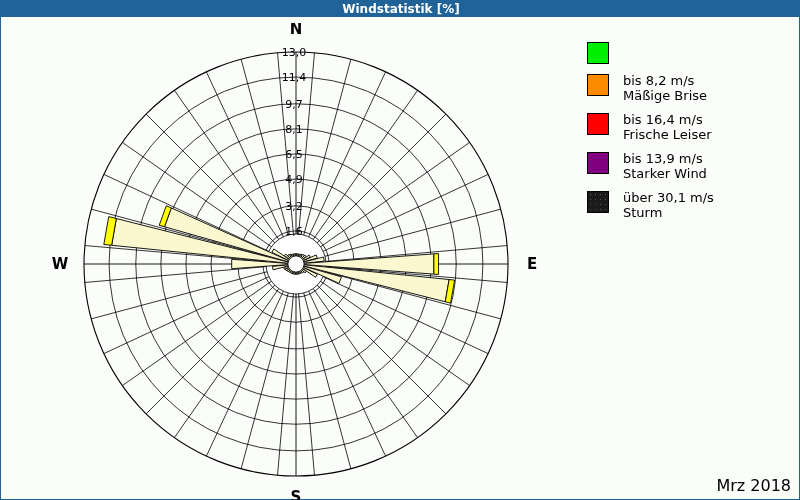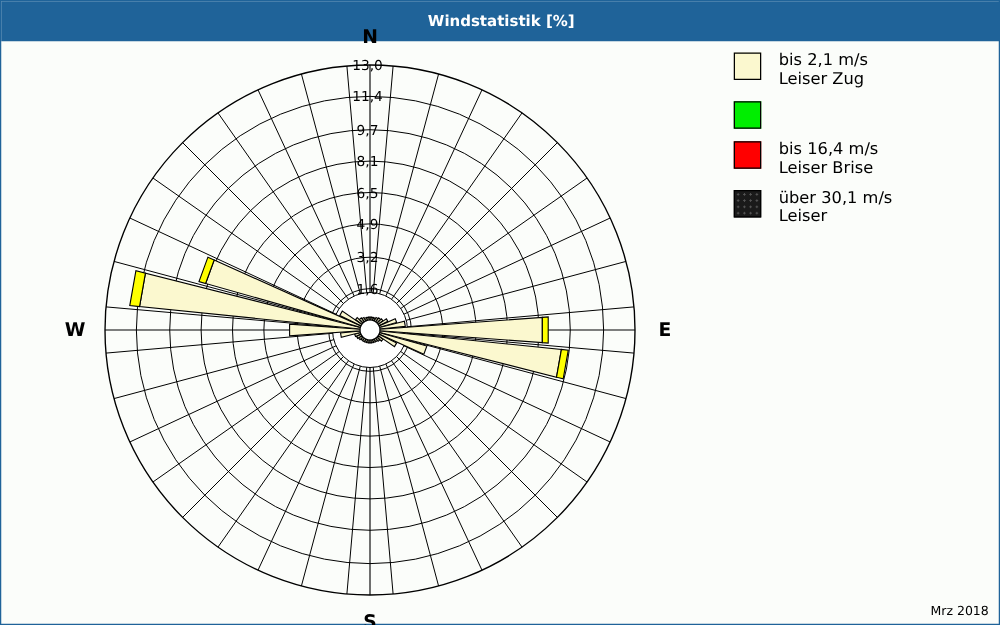--- a/index.html
+++ b/index.html
@@ -8,21 +8,21 @@
     background:#fbfdfa;
     font-family:"DejaVu Sans", sans-serif;
   }
   #app{
     position:relative;width:800px;height:500px;
     box-sizing:border-box;
     border:1px solid #1f6399;
     background:#fbfdfa;
   }
   #titlebar{
-    position:absolute;left:0;top:0;width:800px;height:32px;
+    position:absolute;left:0;top:0;width:800px;height:16px;
     background:#1f6399;
     color:#ffffff;
     font-size:12px;font-weight:bold;
     display:flex;align-items:center;justify-content:center;
     letter-spacing:0px;
   }
   #plot{
     position:absolute;left:0;top:22px;width:800px;height:478px;
   }
   svg{display:block;}
@@ -44,21 +44,21 @@
   .leg-text{
     margin-left:14px;
     font-size:13px;
     line-height:15px;
     color:#000;
     white-space:nowrap;
   }
   .leg-text div{display:block;}
   #footer{
     position:absolute;right:8px;bottom:4px;
-    font-size:10px;color:#000;margin-left:12px;
+    font-size:16px;color:#000;margin-left:12px;
   }
 </style>
 </head>
 <body>
 
 <div id="app">
 
   <div id="titlebar">
     <span>Windstatistik [%]</span>
   </div>
@@ -171,40 +171,47 @@
           <text x="295" y="11" text-anchor="middle" class="compass">N</text>
           <text x="531" y="246" text-anchor="middle" class="compass">E</text>
           <text x="295" y="479" text-anchor="middle" class="compass">S</text>
           <text x="59" y="246.00000000000003" text-anchor="middle" class="compass">W</text>
         </g>
     </svg>
   </div>
 
   <div id="legend">
       <div class="leg-row">
-        <div class="leg-swatch" style="background: rgb(251, 248, 207);"></div>
-        <div class="leg-text">
-          <div>bis 2,1 m/s</div>
-          <div>Leiser Zug</div>
-        </div>
-      </div>
-      <div class="leg-row">
         <div class="leg-swatch" style="background: rgb(0, 238, 0);"></div>
       </div>
       <div class="leg-row">
+        <div class="leg-swatch" style="background: rgb(255, 140, 0);"></div>
+        <div class="leg-text">
+          <div>bis 8,2 m/s</div>
+          <div>Mäßige Brise</div>
+        </div>
+      </div>
+      <div class="leg-row">
         <div class="leg-swatch" style="background: rgb(255, 0, 0);"></div>
         <div class="leg-text">
           <div>bis 16,4 m/s</div>
-          <div>Leiser Brise</div>
+          <div>Frische Leiser</div>
+        </div>
+      </div>
+      <div class="leg-row">
+        <div class="leg-swatch" style="background: rgb(128, 0, 128);"></div>
+        <div class="leg-text">
+          <div>bis 13,9 m/s</div>
+          <div>Starker Wind</div>
         </div>
       </div>
       <div class="leg-row">
         <div class="leg-swatch" style="background: radial-gradient(rgb(85, 85, 85) 0.8px, transparent 0.9px) 0% 0% / 5px 5px rgb(26, 26, 26);"></div>
         <div class="leg-text">
           <div>über 30,1 m/s</div>
-          <div>Leiser</div>
+          <div>Sturm</div>
         </div>
       </div>
     </div>
 
   <div id="footer">Mrz 2018</div>
 
 </div>
 
 </body></html>

